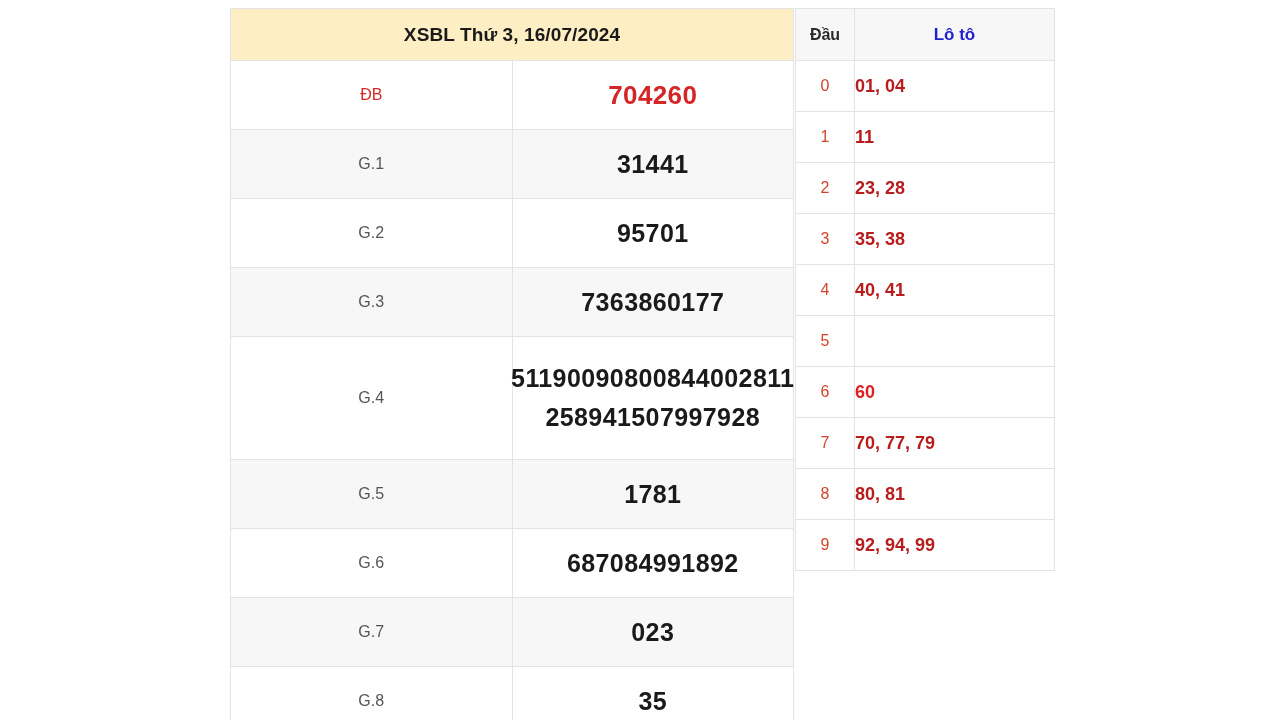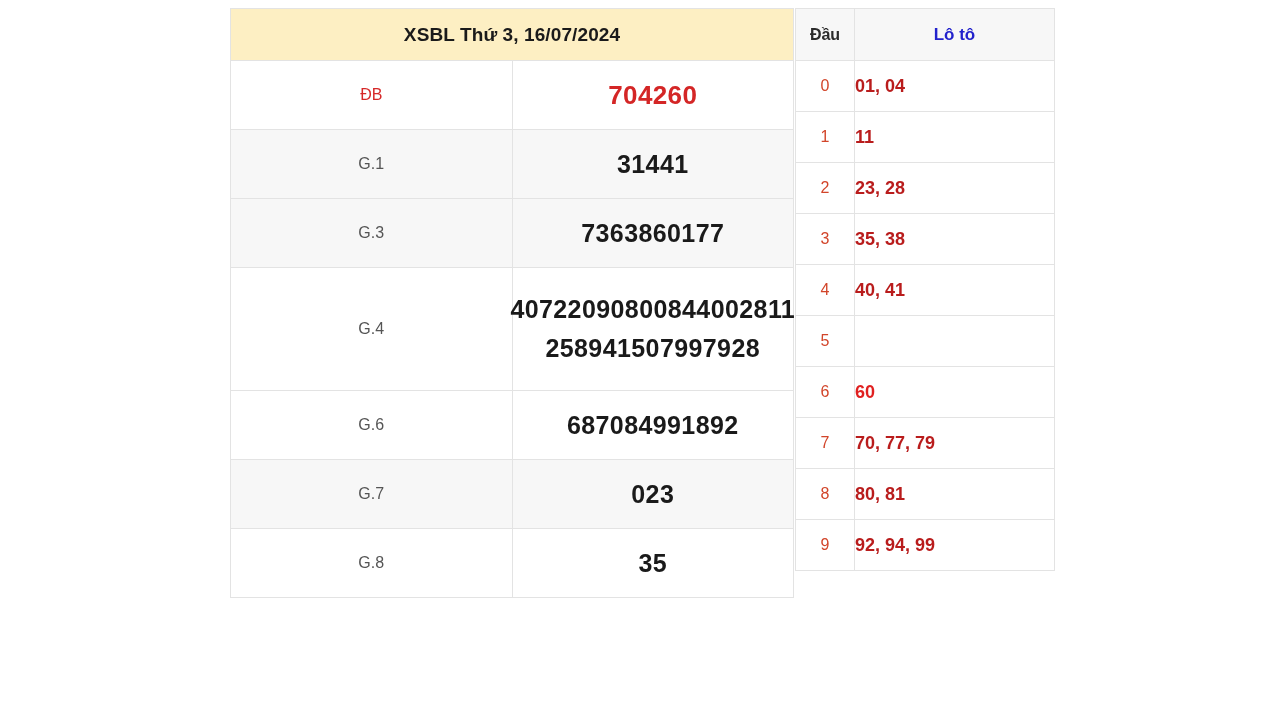--- a/index.html
+++ b/index.html
@@ -151,48 +151,56 @@
       <tr class="row-plain">
         <td class="label-col db h-db">ĐB</td>
         <td class="value-cell db-val h-db">704260</td>
       </tr>
 
       <tr class="row-alt">
         <td class="label-col h-std">G.1</td>
         <td class="value-cell h-std">31441</td>
       </tr>
 
+      <tr class="row-plain">
+        <td class="label-col h-std">G.2</td>
+        <td class="value-cell h-std">95701</td>
+      </tr>
 
       <tr class="row-alt">
         <td class="label-col h-std">G.3</td>
         <td class="value-cell h-std">
           <div class="num-row pad-lr2">
             <span>73638</span>
             <span>60177</span>
           </div>
         </td>
       </tr>
 
       <tr class="row-plain">
         <td class="label-col h-g4">G.4</td>
         <td class="value-cell h-g4">
           <div class="num-row pad-lr">
-            <span>40722</span>
+            <span>51190</span>
             <span>09080</span>
             <span>08440</span>
             <span>02811</span>
           </div>
           <div class="num-row pad-lr2">
             <span>25894</span>
             <span>15079</span>
             <span>97928</span>
           </div>
         </td>
       </tr>
 
+      <tr class="row-alt">
+        <td class="label-col h-std">G.5</td>
+        <td class="value-cell h-std">1781</td>
+      </tr>
 
       <tr class="row-plain">
         <td class="label-col h-std">G.6</td>
         <td class="value-cell h-std">
           <div class="num-row pad-lr3">
             <span>6870</span>
             <span>8499</span>
             <span>1892</span>
           </div>
         </td>

